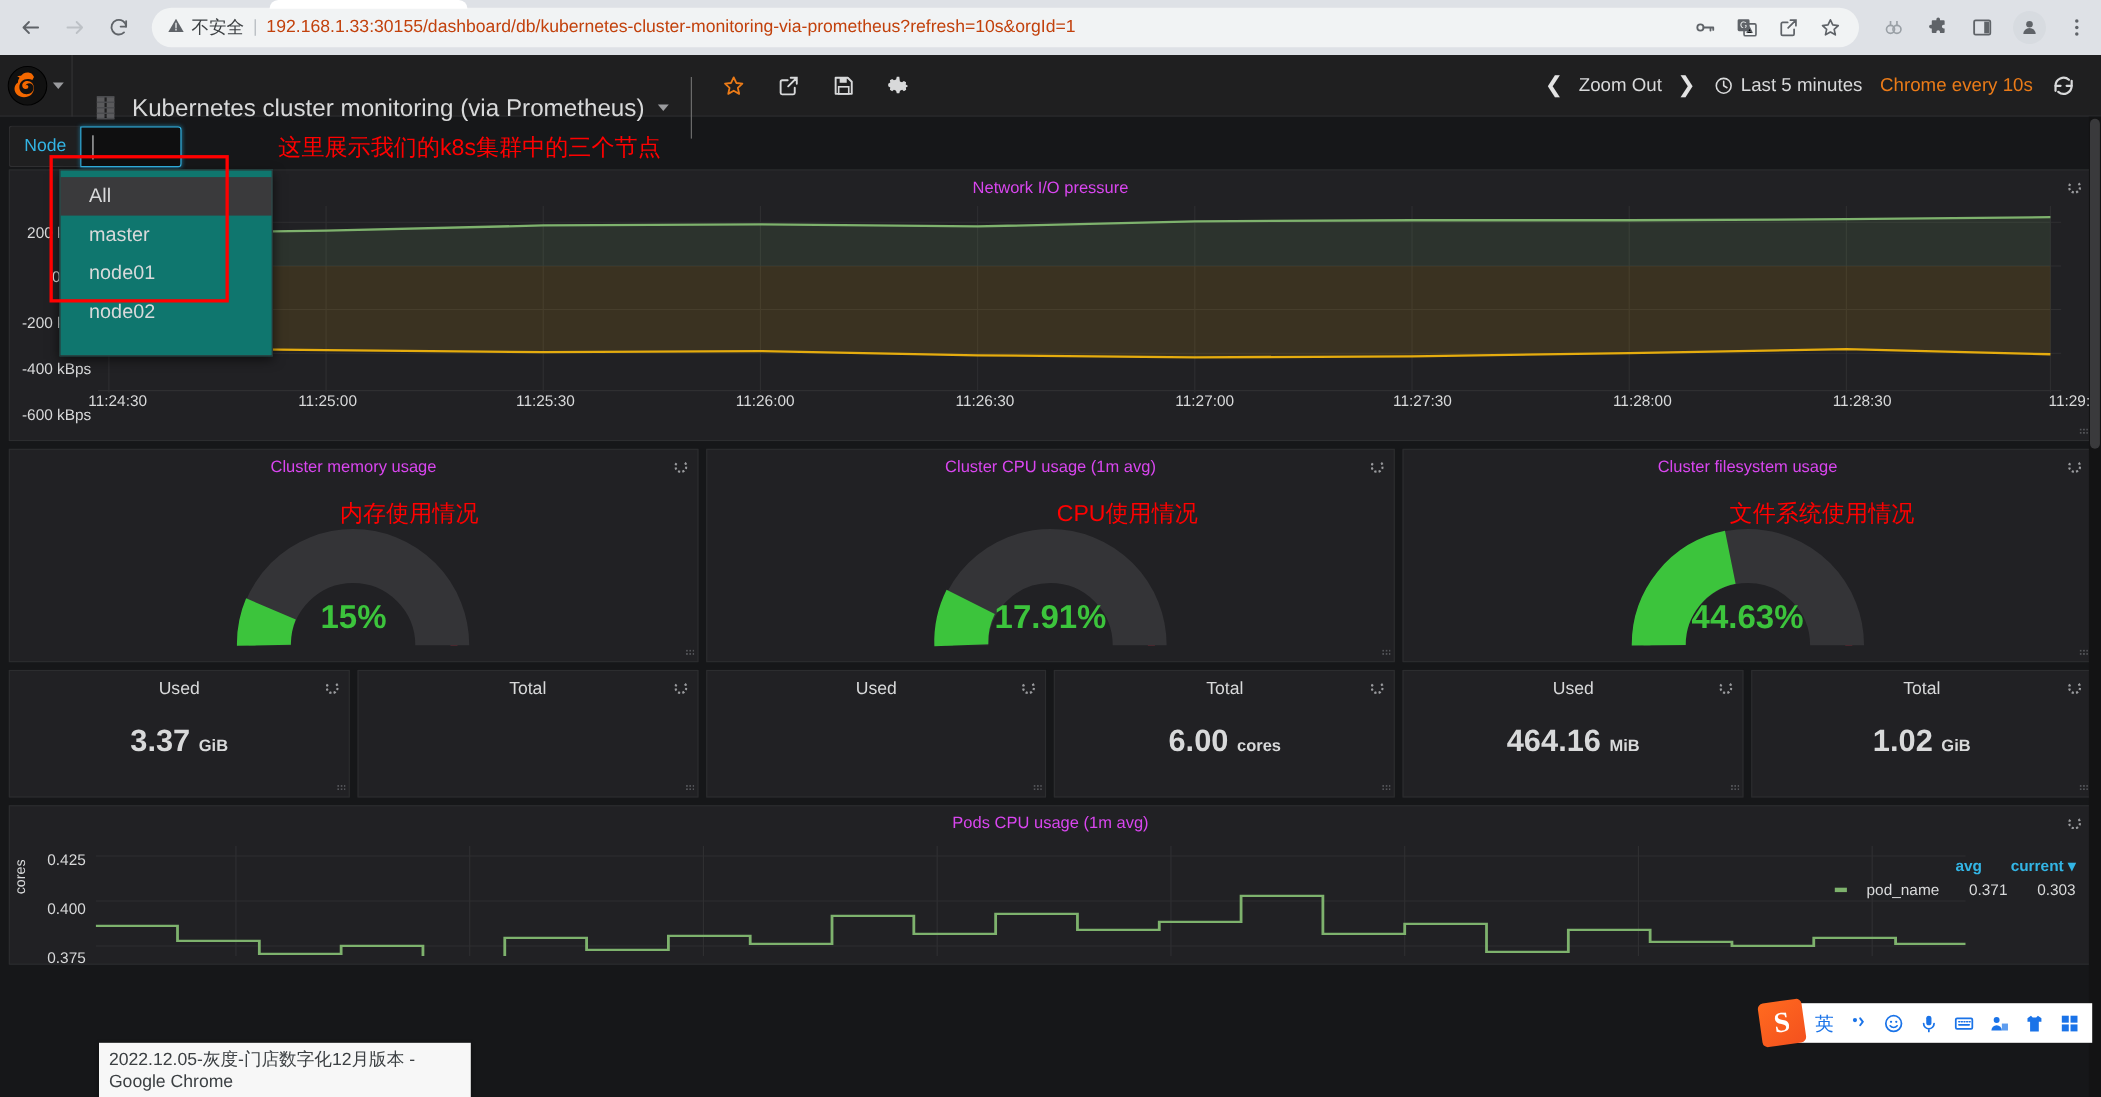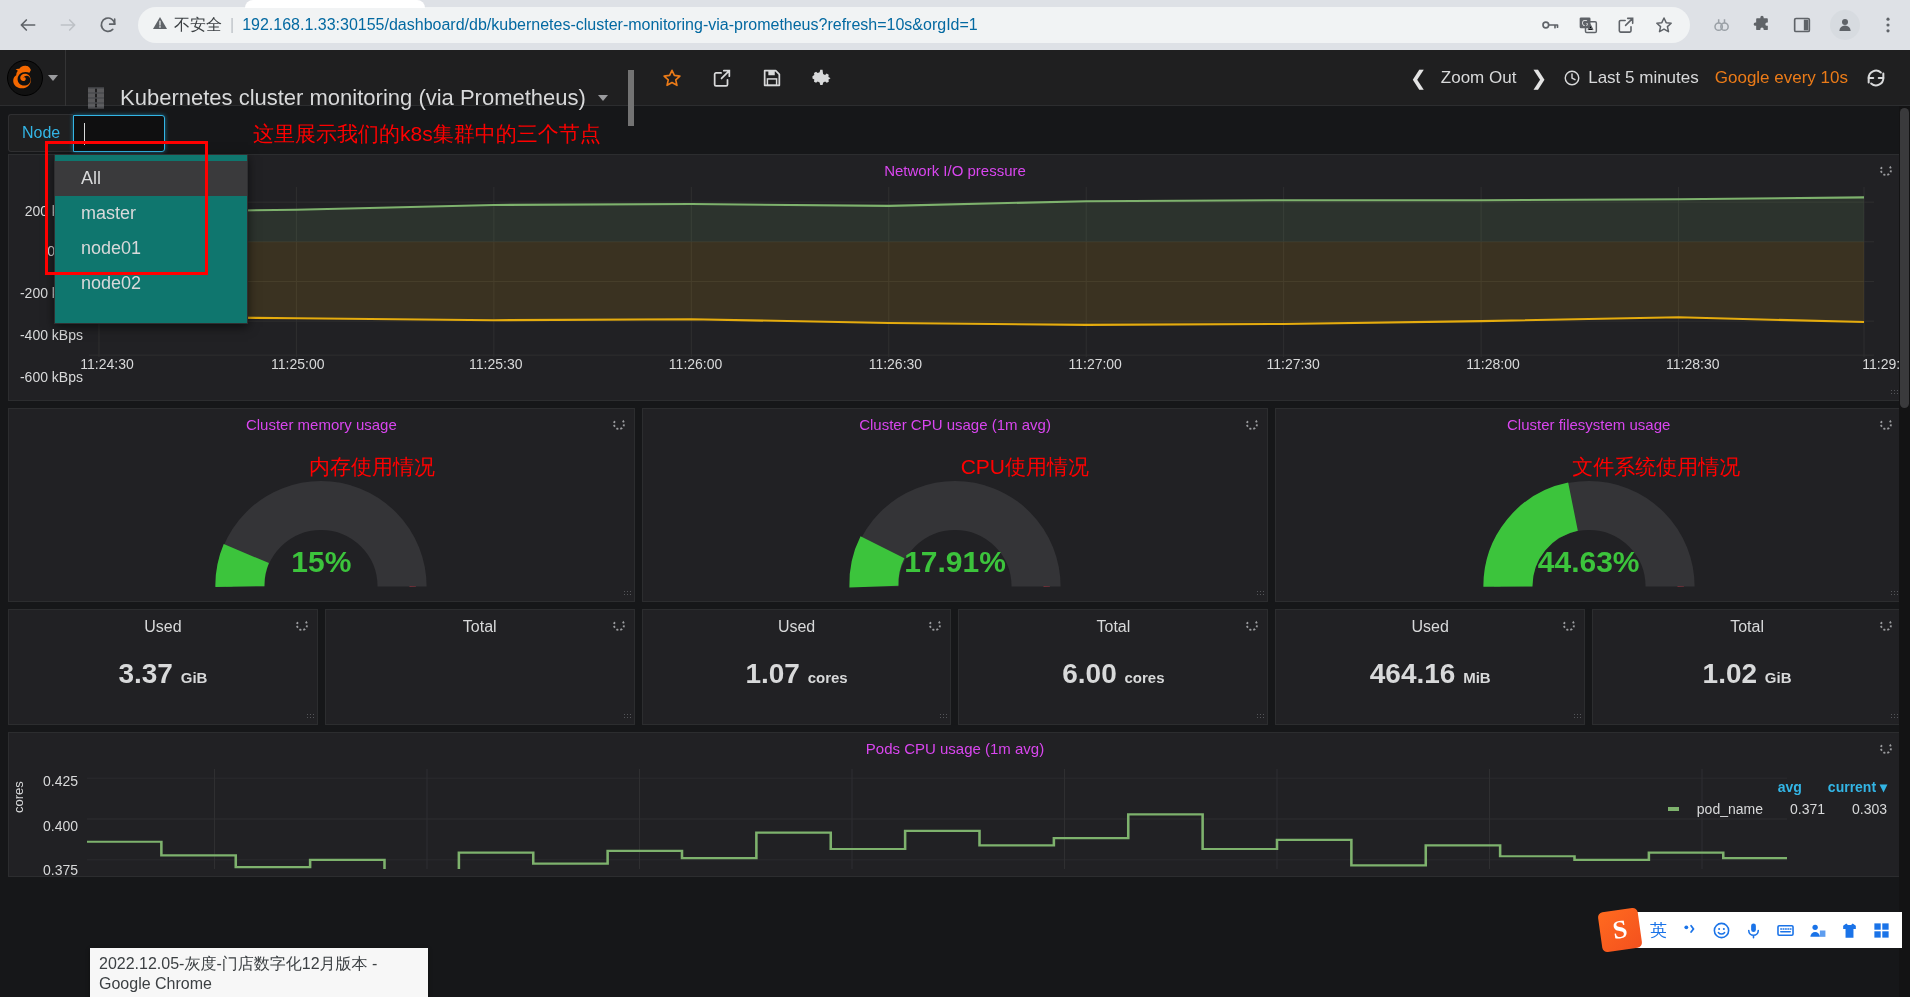--- a/index.html
+++ b/index.html
@@ -26,21 +26,21 @@
   .omnibox {
     flex: 1; height: 36px; background: #f1f3f4; border-radius: 18px;
     display: flex; align-items: center; padding: 0 14px; gap: 8px;
     margin: 0 8px; min-width: 0;
   }
   .warn-icon { display: flex; align-items: flex-start; gap: 6px; flex: none; }
   .warn-icon svg { width: 16px; height: 16px; }
   .insecure-text { font-size: 16px; color: #3c4043; white-space: nowrap; }
   .omni-sep { color: #bdc1c6; font-size: 16px; flex: none; }
   .url-text {
-    font-size: 16px; color: #0369a1; white-space: nowrap;
+    font-size: 16px; color: #c2410c; white-space: nowrap;
     overflow: hidden; text-overflow: clip; flex: 1;
   }
   .omni-actions { display: flex; align-items: center; gap: 14px; flex: none; padding-left: 10px; }
   .tb-icon { width: 24px; height: 24px; display:flex; align-items:center; justify-content:center; flex:none; }
   .tb-icon svg { width: 20px; height: 20px; }
   .browser-right { display: flex; align-items: center; gap: 16px; padding-left: 8px; flex: none; }
   .avatar-circle {
     width: 30px; height: 30px; border-radius: 50%; background: #d7dbe0;
     display: flex; align-items: center; justify-content: center;
   }
@@ -61,21 +61,21 @@
   .g-logo {
     width: 36px; height: 36px; border-radius: 50%;
     background: radial-gradient(circle at 50% 45%, #111 0 60%, #111 100%);
     display: flex; align-items: center; justify-content: center;
     border: 1px solid #000;
   }
   .g-logo svg { width: 30px; height: 30px; }
   .caret { width:0;height:0;border-left:5px solid transparent;border-right:5px solid transparent;border-top:6px solid #9a9b9e; }
   .g-title-block {
     display: flex; align-items: center; gap: 12px; height: 56px;
-    padding: 0 20px; border-right: 6px solid #737373; margin-top: 40px;
+    padding: 0 20px; border-right: 1px solid #737373; margin-top: 40px;
   }
   .dash-icon { width: 22px; height: 24px; display:flex; }
   .g-title { font-size: 22px; color: #d8d9da; white-space: nowrap; }
   .g-nav-actions { display: flex; align-items: center; gap: 26px; padding-left: 26px; }
   .g-nav-actions .tb-icon svg { width: 22px; height: 22px; }
   .g-nav-right {
     margin-left: auto; display: flex; align-items: center;
     gap: 16px; padding-right: 22px; font-size: 17px;
   }
   .zoom-out-grp { display: flex; align-items: center; gap: 14px; color: #d8d9da; }
@@ -364,21 +364,21 @@
       <span>Zoom Out</span>
       <span class="chev">❯</span>
     </span>
     <span class="time-range">
       <svg viewBox="0 0 24 24" width="18" height="18">
           <circle cx="12" cy="12" r="9" fill="none" stroke="#d8d9da" stroke-width="1.9"></circle>
           <path d="M12 6.5V12l4 2.3" stroke="#d8d9da" stroke-width="1.9" fill="none" stroke-linecap="round"></path>
         </svg>
       <span>Last 5 minutes</span>
     </span>
-    <span class="refresh-label">Google every 10s</span>
+    <span class="refresh-label">Chrome every 10s</span>
     <span class="tb-icon">
       <svg viewBox="0 0 24 24">
           <path d="M20 12a8 8 0 0 1-13.3 6M4 12a8 8 0 0 1 13.3-6" stroke="#d8d9da" stroke-width="2.2" fill="none" stroke-linecap="round"></path>
           <path d="M4 17v-5h5M20 7v5h-5" stroke="#d8d9da" stroke-width="2.2" fill="none" stroke-linecap="round" stroke-linejoin="round"></path>
         </svg>
     </span>
   </div>
 </div>
 
 <div class="var-row">
@@ -515,24 +515,20 @@
       <div class="spinner"></div>
       <div class="resize-grip"></div>
     </div>
     <div class="panel stat-panel">
       <div class="stat-title">Total</div>
       <div class="spinner"></div>
       <div class="resize-grip"></div>
     </div>
     <div class="panel stat-panel">
       <div class="stat-title">Used</div>
-      <div class="stat-value">
-        <span>1.07</span>
-        <span class="stat-unit">cores</span>
-      </div>
       <div class="spinner"></div>
       <div class="resize-grip"></div>
     </div>
     <div class="panel stat-panel">
       <div class="stat-title">Total</div>
       <div class="stat-value">
         <span>6.00</span>
         <span class="stat-unit">cores</span>
       </div>
       <div class="spinner"></div>

